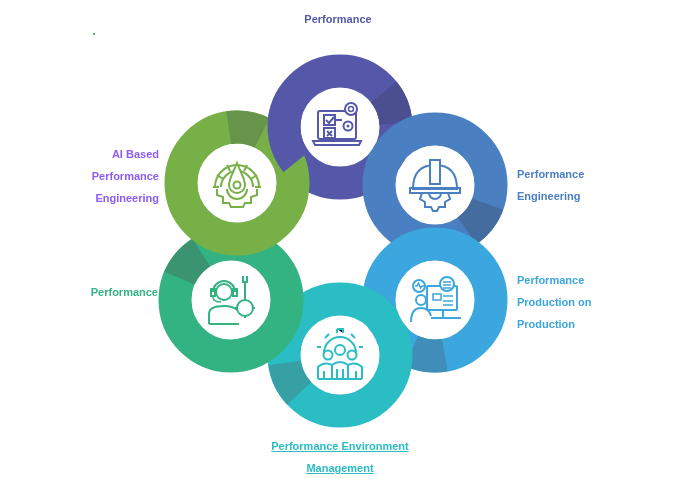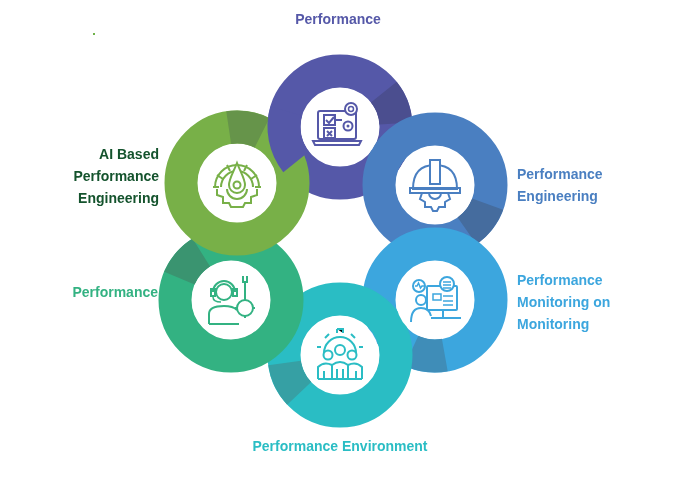--- a/index.html
+++ b/index.html
@@ -1,23 +1,23 @@
 <!DOCTYPE html>
 <html><head>
   <meta charset="utf-8">
   <style>
     html, body { margin: 0; padding: 0; background: #ffffff; }
     body { width: 676px; height: 486px; position: relative; overflow: hidden; font-family: "Liberation Sans", sans-serif; }
     #diagram { position: absolute; left: 0; top: 0; }
-    .label { position: absolute; font-weight: bold; font-size: 14px; line-height: 22px; font-family: "Liberation Sans", sans-serif; }
+    .label { position: absolute; font-weight: bold; font-size: 11px; line-height: 22px; font-family: "Liberation Sans", sans-serif; }
     .label span { display: block; }
     .l-testing { left: 262px; top: 8px; width: 152px; text-align: center; }
     .l-engineering { left: 517px; top: 163px; text-align: left; }
     .l-monitoring { left: 517px; top: 269px; text-align: left; }
-    .l-environment { left: 210px; top: 435px; width: 260px; text-align: center; }
+    .l-environment { left: 210px; top: 435px; width: 260px; text-align: center; text-decoration: underline; }
     .l-consulting { left: 20px; top: 281px; width: 138px; text-align: right; }
     .l-ai { left: 20px; top: 143px; width: 139px; text-align: right; }
     .dot { position: absolute; left: 93px; top: 33px; width: 2px; height: 2px; background: #6fb24a; }
   </style>
 </head>
 <body>
 
 <svg id="diagram" width="676" height="486" viewBox="0 0 676 486">
     <g>
       <circle cx="340" cy="127" r="56" fill="none" stroke="#5558a8" stroke-width="33"></circle>
@@ -122,26 +122,27 @@
 
 <div class="label l-testing" style="color: rgb(85, 88, 168);">
   <span>Performance</span>
 </div>
 <div class="label l-engineering" style="color: rgb(74, 127, 193);">
   <span>Performance</span>
   <span>Engineering</span>
 </div>
 <div class="label l-monitoring" style="color: rgb(60, 166, 222);">
   <span>Performance</span>
-  <span>Monitoring on</span>
-  <span>Monitoring</span>
+  <span>Production on</span>
+  <span>Production</span>
 </div>
 <div class="label l-environment" style="color: rgb(42, 189, 196);">
   <span>Performance Environment</span>
+  <span>Management</span>
 </div>
 <div class="label l-consulting" style="color: rgb(51, 178, 130);">
   <span>Performance</span>
 </div>
-<div class="label l-ai" style="color: #14532d;">
+<div class="label l-ai" style="color: #8b5cf6;">
   <span>AI Based</span>
   <span>Performance</span>
   <span>Engineering</span>
 </div>
 
 </body></html>

